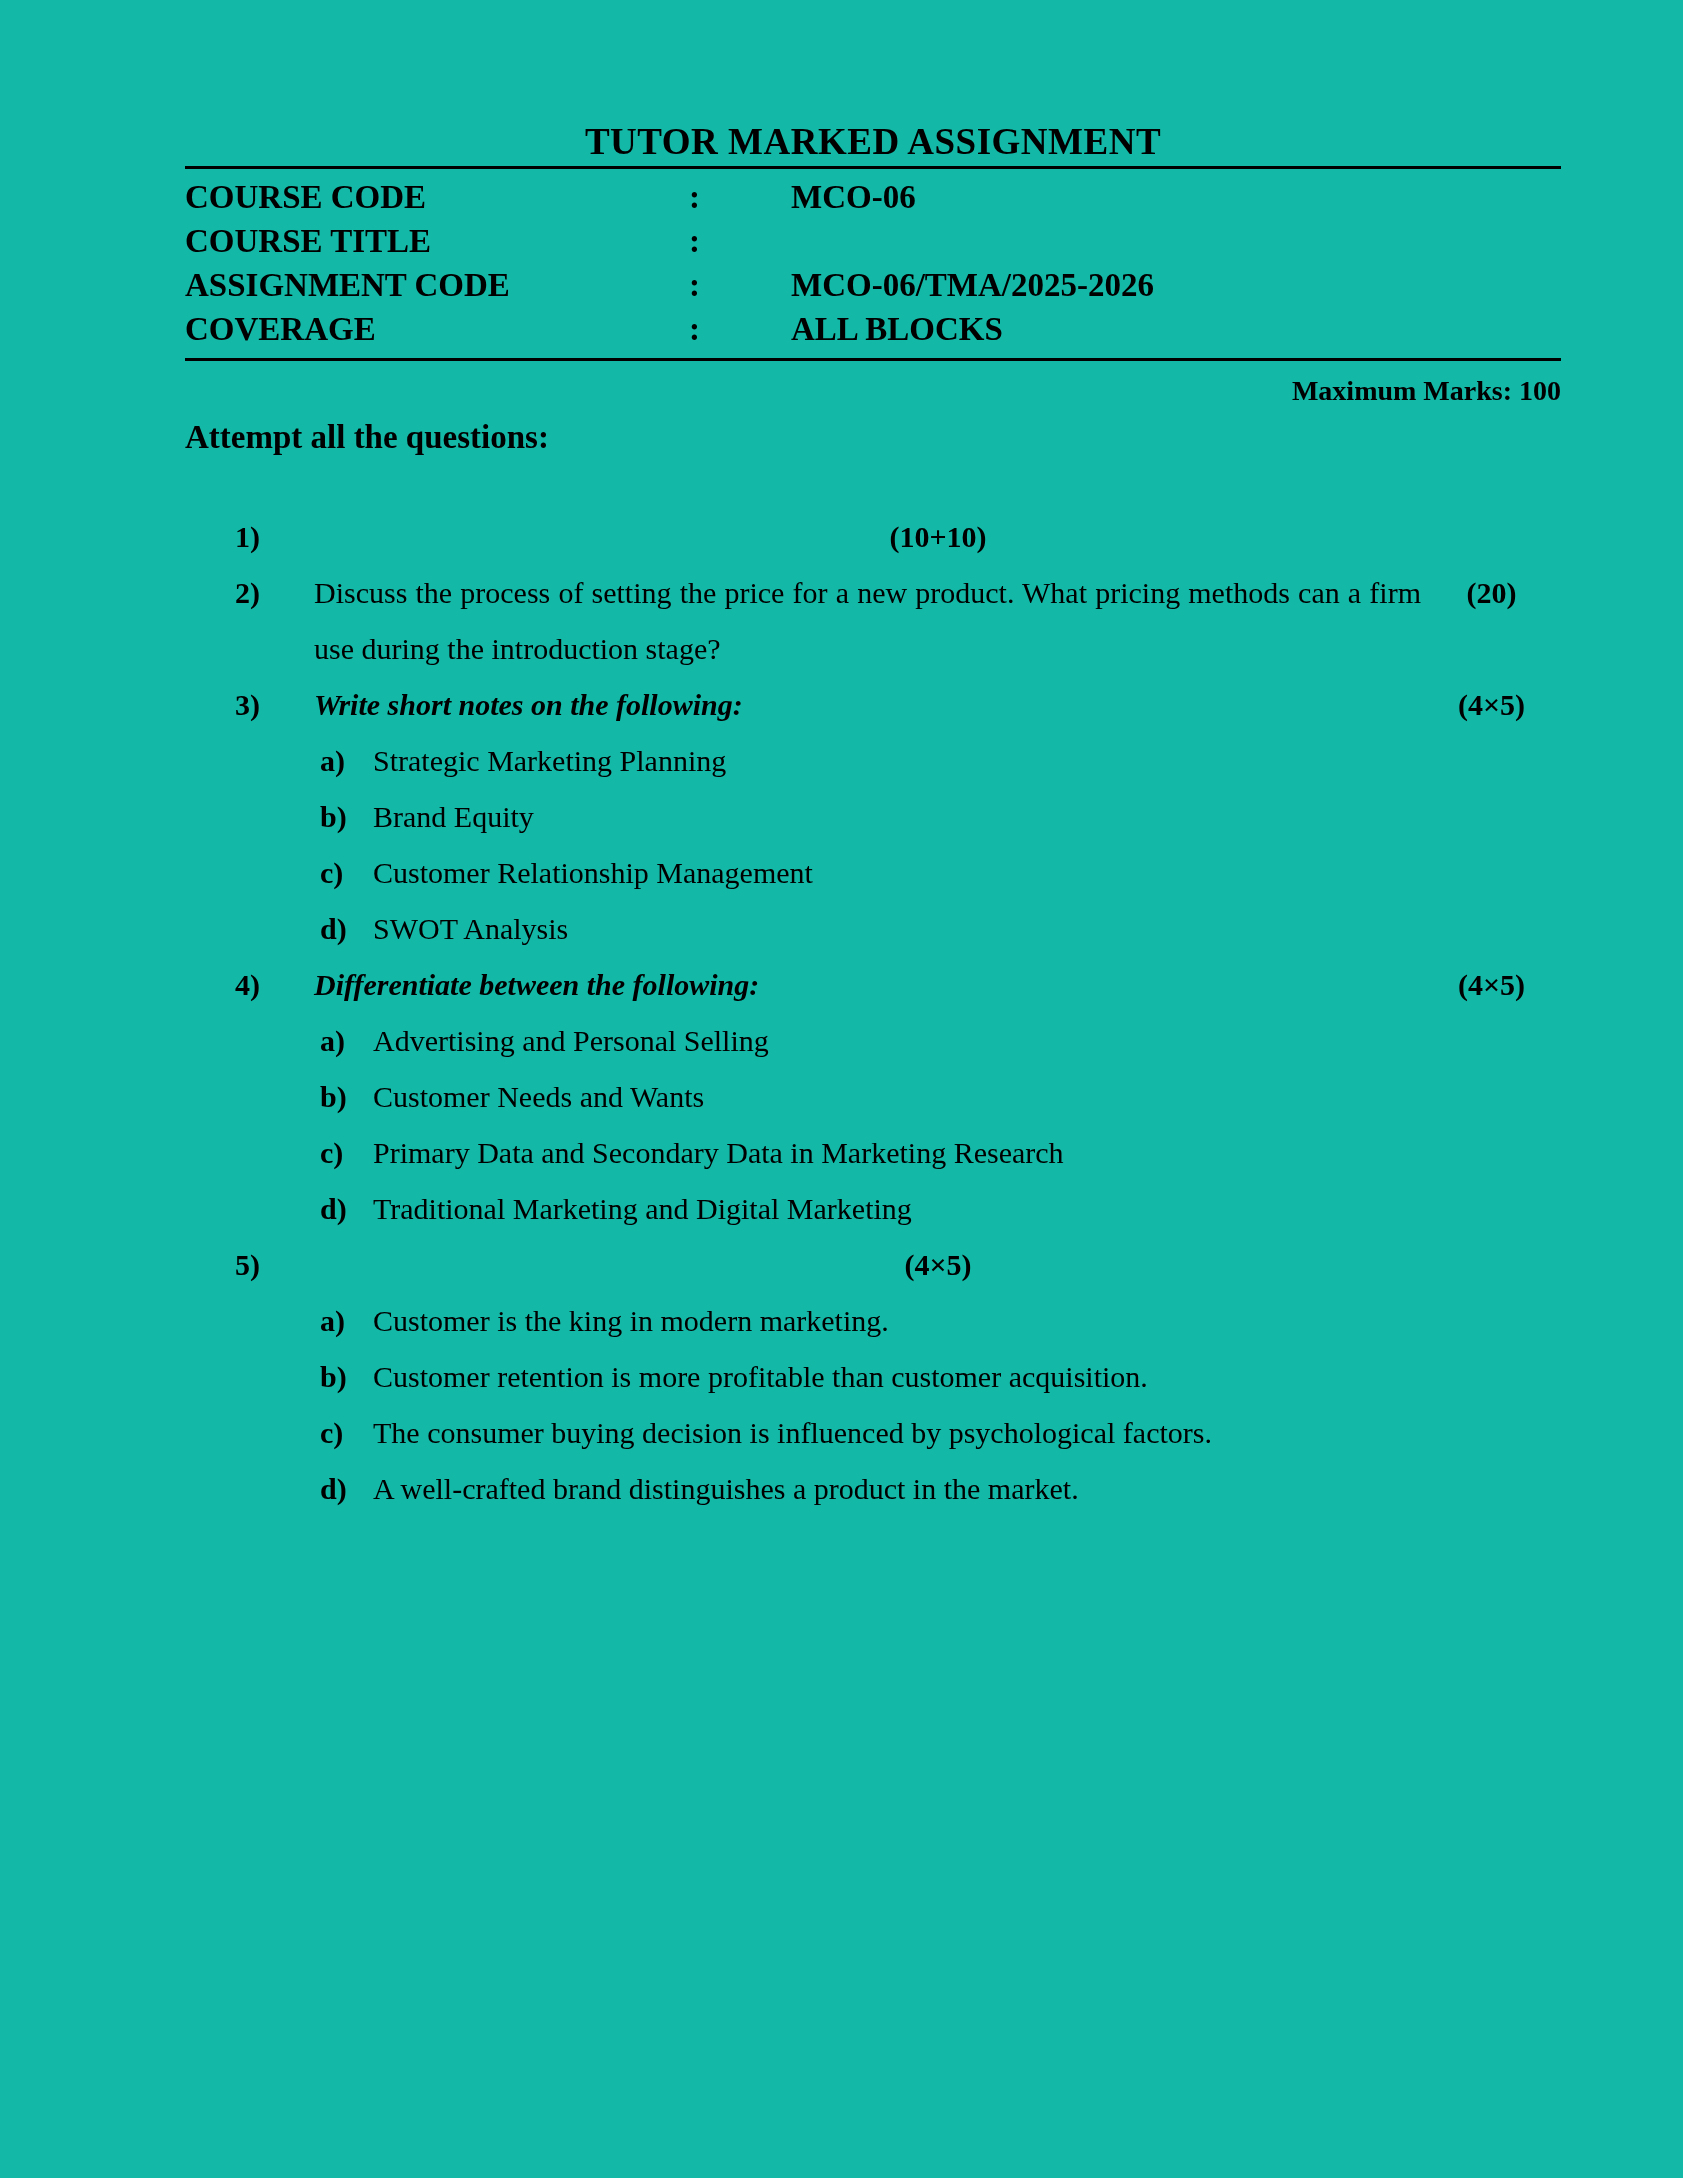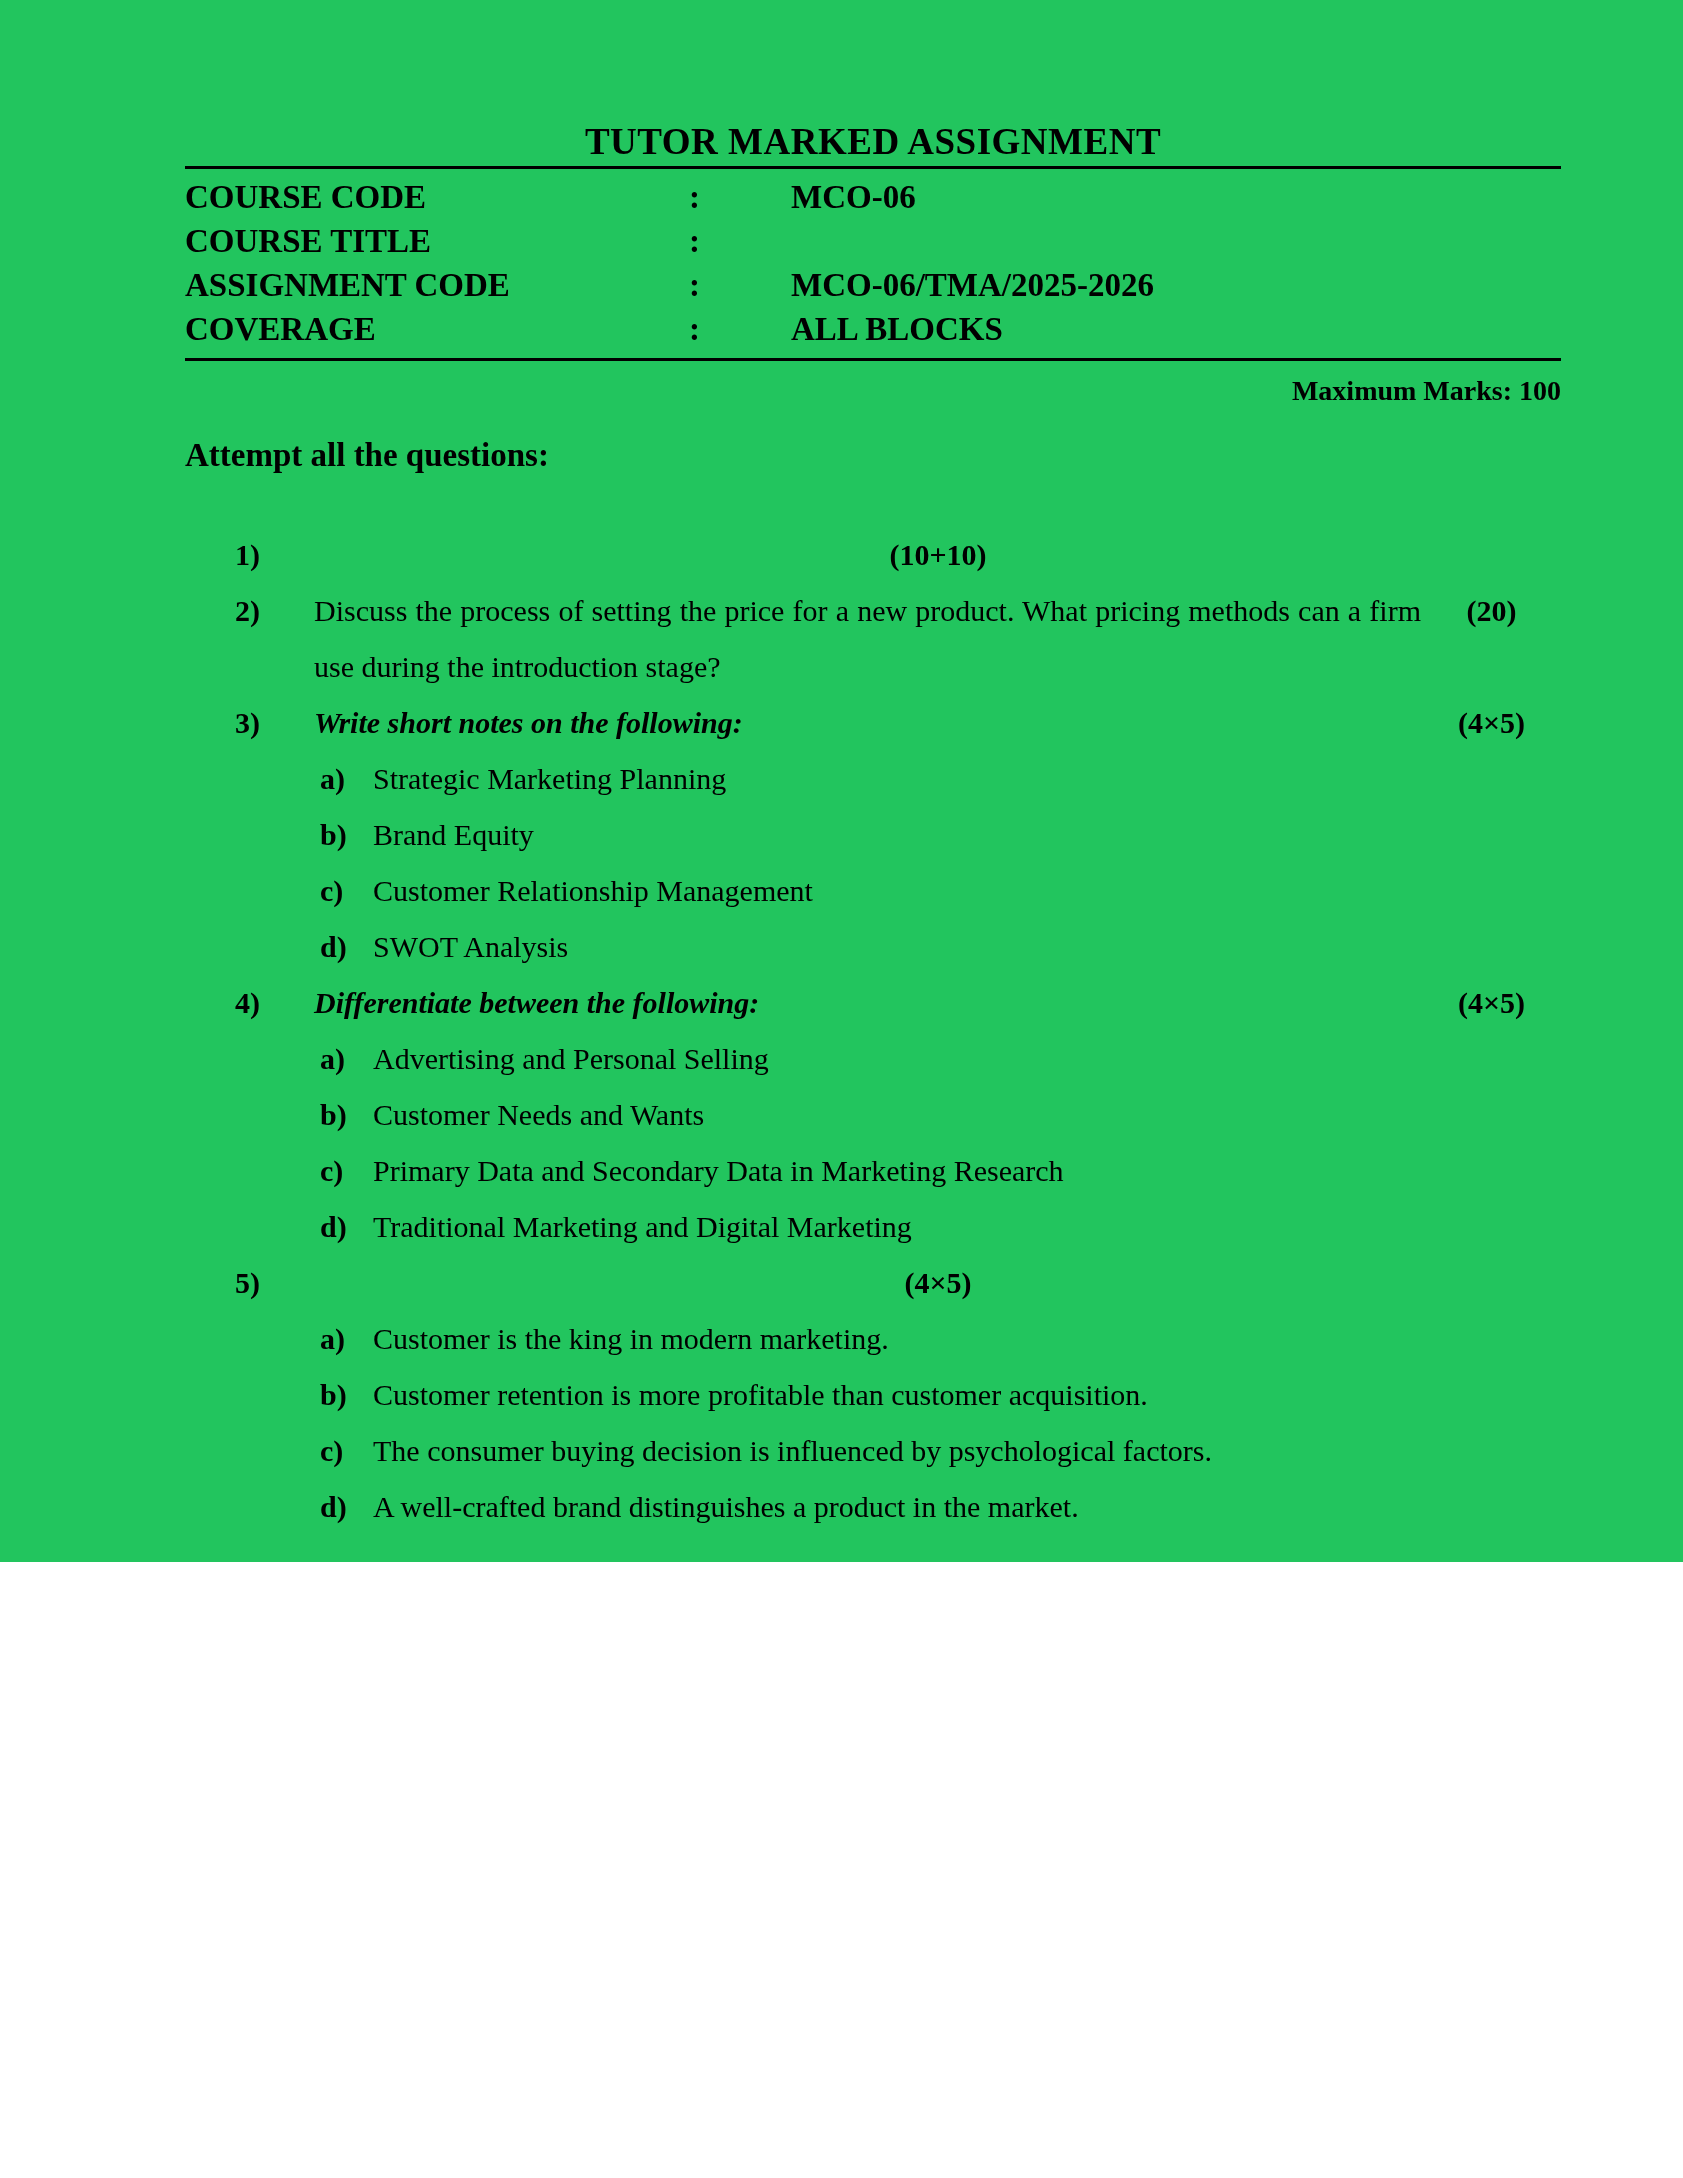--- a/index.html
+++ b/index.html
@@ -3,22 +3,22 @@
 <meta charset="utf-8">
 <style>
   html, body {
     margin: 0;
     padding: 0;
     background: #ffffff;
   }
   .page {
     position: relative;
     width: 1683px;
-    height: 1562px;
-    background: #22c55e;
+    height: 2178px;
+    background: #14b8a6;
     color: #000000;
     font-family: "Liberation Serif", "DejaVu Serif", serif;
     overflow: hidden;
   }
   .content {
     position: absolute;
     left: 185px;
     top: 0;
     width: 1376px;
   }
@@ -52,21 +52,21 @@
     text-align: right;
     font-size: 28px;
     font-weight: bold;
     line-height: 44px;
     margin-top: 8px;
   }
   .attempt {
     font-size: 33px;
     font-weight: bold;
     line-height: 44px;
-    margin-top: 20px;
+    margin-top: 2px;
   }
   .questions {
     margin-top: 50px;
     margin-left: 50px;
     width: 1327px;
     font-size: 30px;
     line-height: 56px;
   }
   .qrow {
     display: flex;

